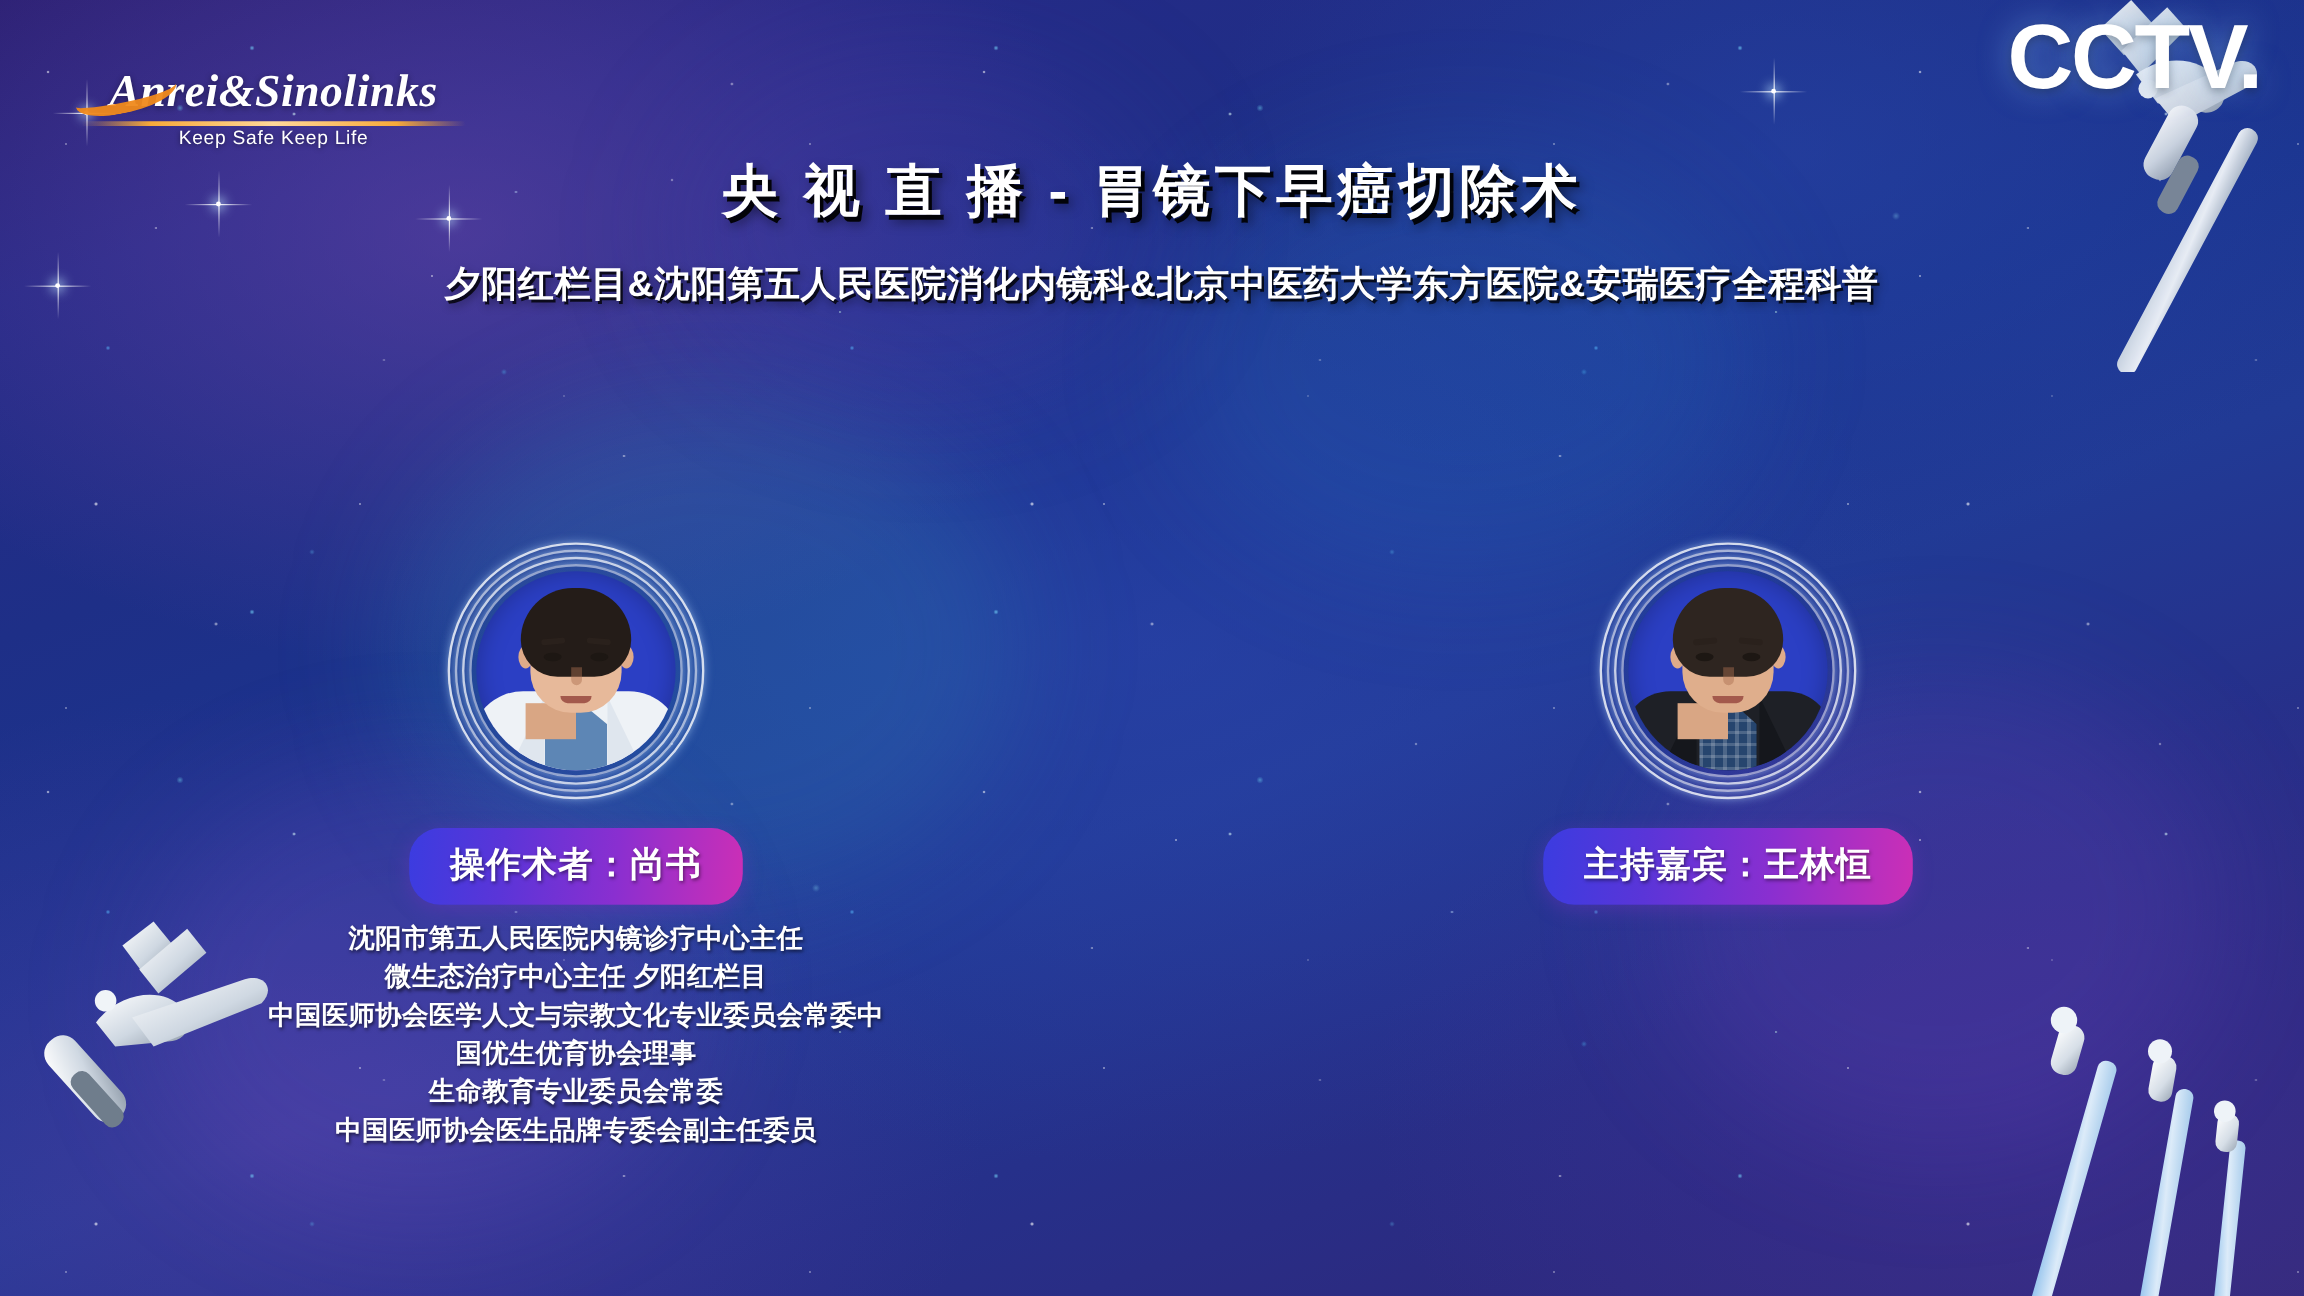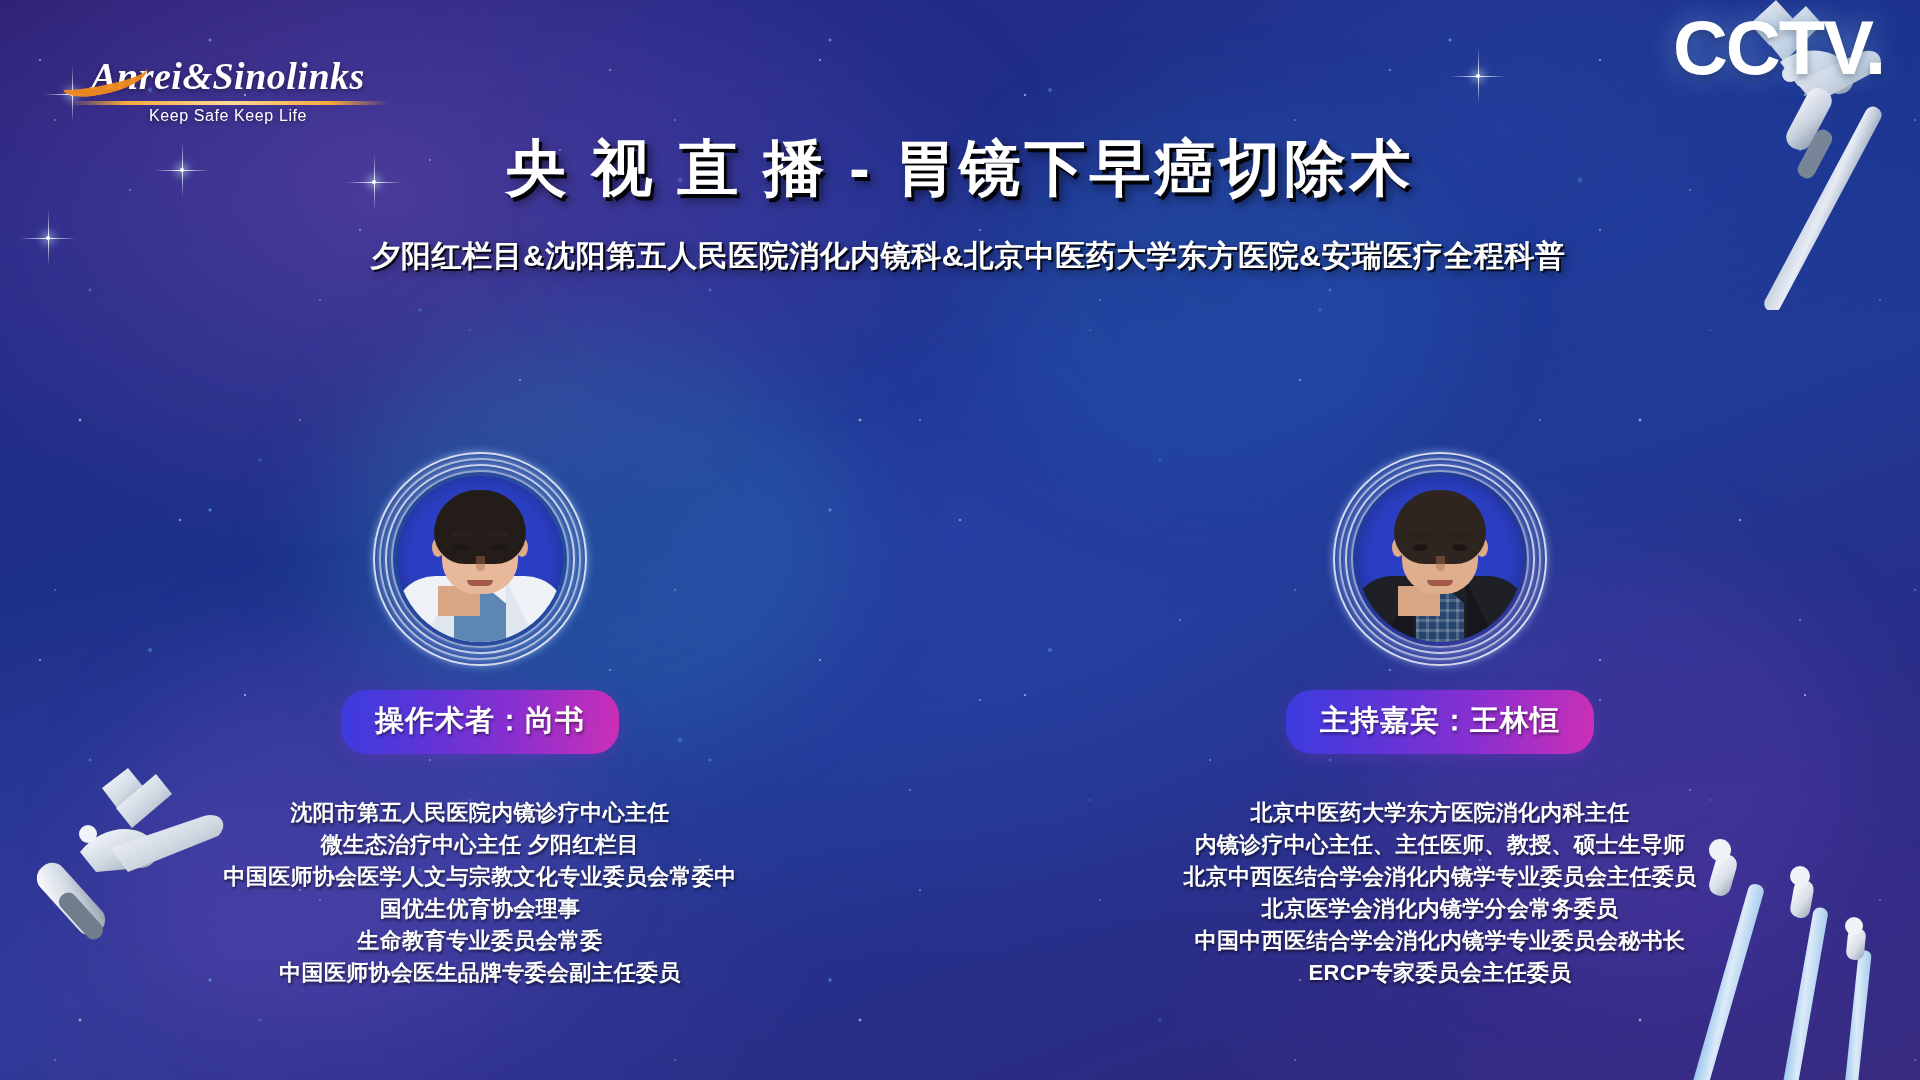--- a/index.html
+++ b/index.html
@@ -115,21 +115,21 @@
     position:absolute; right:36px; top:4px;
     font-family:"Liberation Sans","DejaVu Sans",sans-serif;
     font-weight:bold; font-size:76px; color:#ffffff;
     letter-spacing:-2px;
     text-shadow:0 0 26px rgba(140,200,255,.55), 0 3px 8px rgba(0,0,0,.35);
   }
 
   
   #title-block { position:absolute; left:0; top:128px; width:1920px; text-align:center; }
   #main-title {
-    font-size:61px; font-weight:bold; color:#ffffff;
+    font-size:47px; font-weight:bold; color:#ffffff;
     letter-spacing:4px;
     text-shadow: 3px 4px 0 rgba(0,0,0,.92), 5px 6px 10px rgba(0,0,0,.55);
     white-space:nowrap;
   }
   #time-line {
     margin-top:26px;
     font-size:46px; font-weight:bold; color:#ffffff;
     letter-spacing:1px;
     text-shadow: 2px 3px 0 rgba(0,0,0,.80), 4px 5px 9px rgba(0,0,0,.45);
     white-space:nowrap;
@@ -216,21 +216,21 @@
   .name-badge {
     margin-top:24px;
     padding:11px 34px 13px;
     border-radius:26px;
     background:linear-gradient(95deg,#3b3ce0 0%,#5a35d8 28%,#8a2fd0 62%,#cc2fb6 100%);
     color:#ffffff; font-size:29px; font-weight:bold; letter-spacing:1px;
     text-shadow:1px 2px 3px rgba(0,0,0,.45);
     box-shadow:0 4px 16px rgba(110,50,190,.45);
     white-space:nowrap;
   }
-  .creds { margin-top:43px; text-align:center; }
+  .creds { margin-top:12px; text-align:center; }
   .cred-line {
     font-size:22px; font-weight:bold; color:#ffffff;
     line-height:32px; letter-spacing:.3px;
     text-shadow:1px 2px 3px rgba(0,0,0,.62);
     white-space:nowrap;
   }
 
   
   .instrument { position:absolute; pointer-events:none; }
   #instrument-top-right { right:-20px; top:-10px; width:340px; height:320px; }
@@ -403,24 +403,16 @@
           <div class="face-hair p-hair dark2"></div>
           <div class="p-brow-l"></div>
           <div class="p-brow-r"></div>
           <div class="p-eye-l"></div>
           <div class="p-eye-r"></div>
           <div class="p-nose"></div>
           <div class="p-mouth"></div>
         </div>
       </div>
       <div class="name-badge">主持嘉宾：王林恒</div>
-      <div class="creds">
-        <div class="cred-line">北京中医药大学东方医院消化内科主任</div>
-        <div class="cred-line">内镜诊疗中心主任、主任医师、教授、硕士生导师</div>
-        <div class="cred-line">北京中西医结合学会消化内镜学专业委员会主任委员</div>
-        <div class="cred-line">北京医学会消化内镜学分会常务委员</div>
-        <div class="cred-line">中国中西医结合学会消化内镜学专业委员会秘书长</div>
-        <div class="cred-line">ERCP专家委员会主任委员</div>
-      </div>
     </div>
 
   </div>
 </div>
 
 </body></html>

